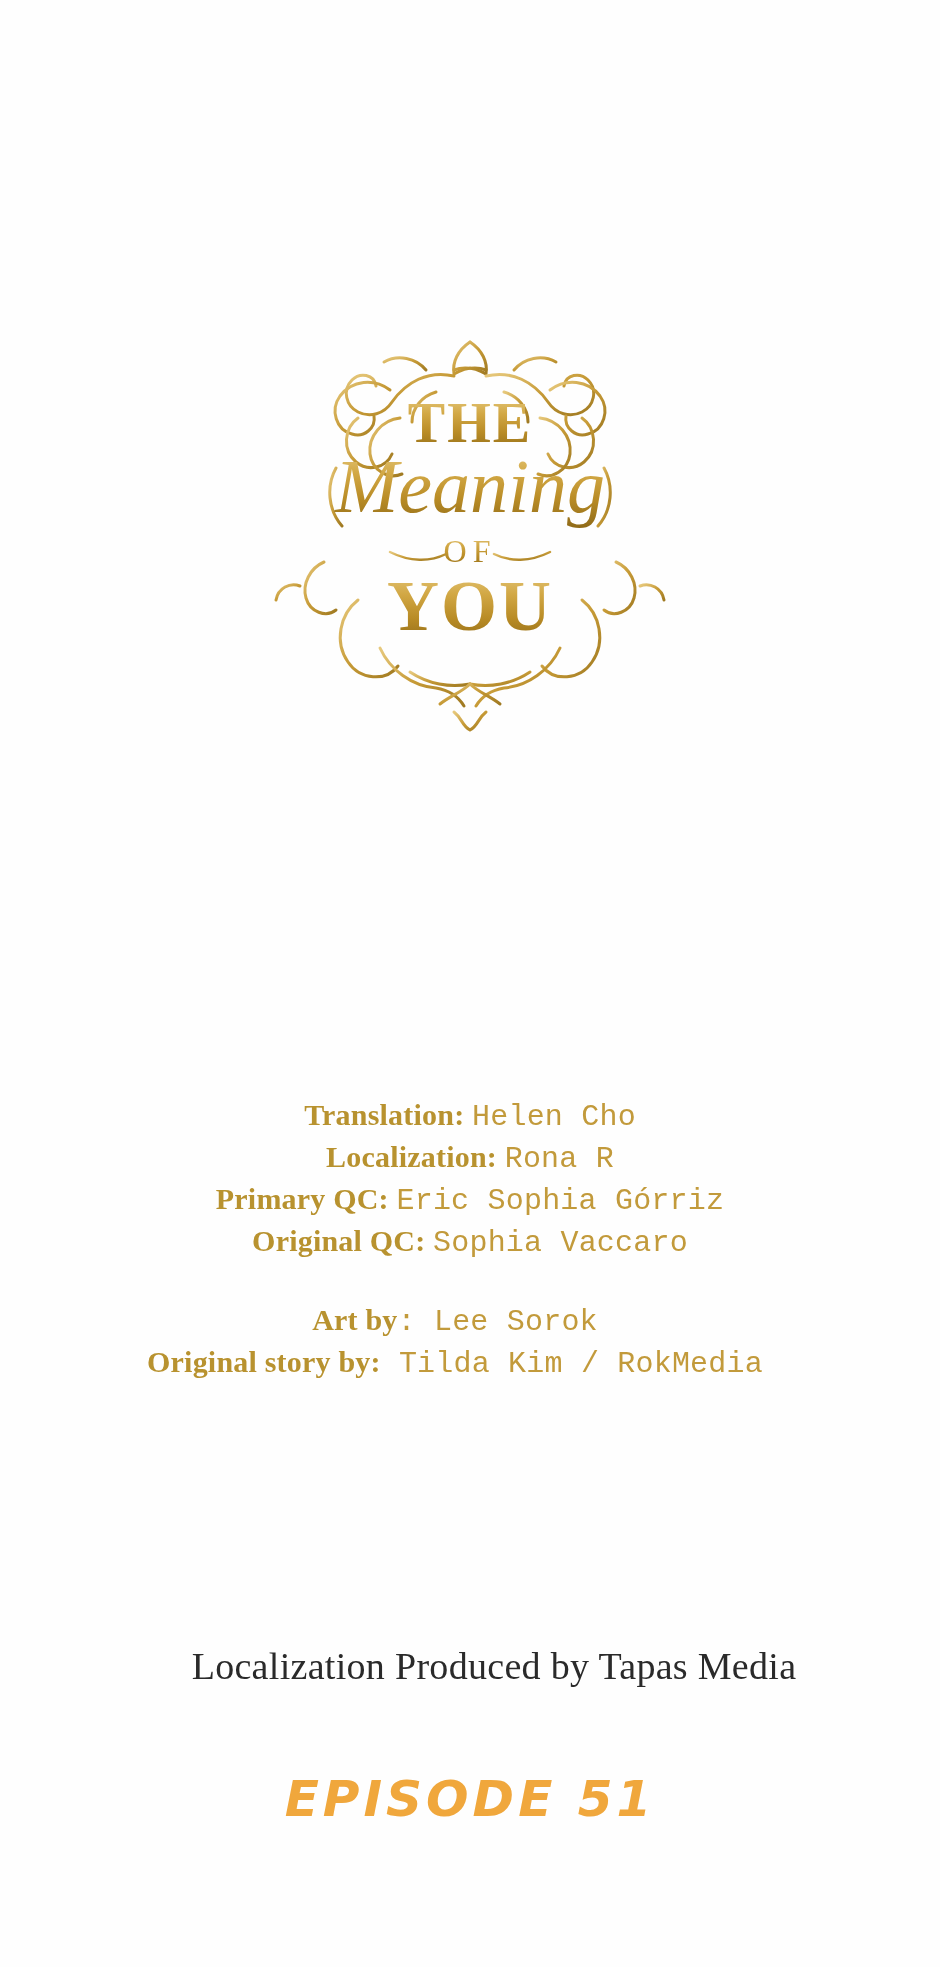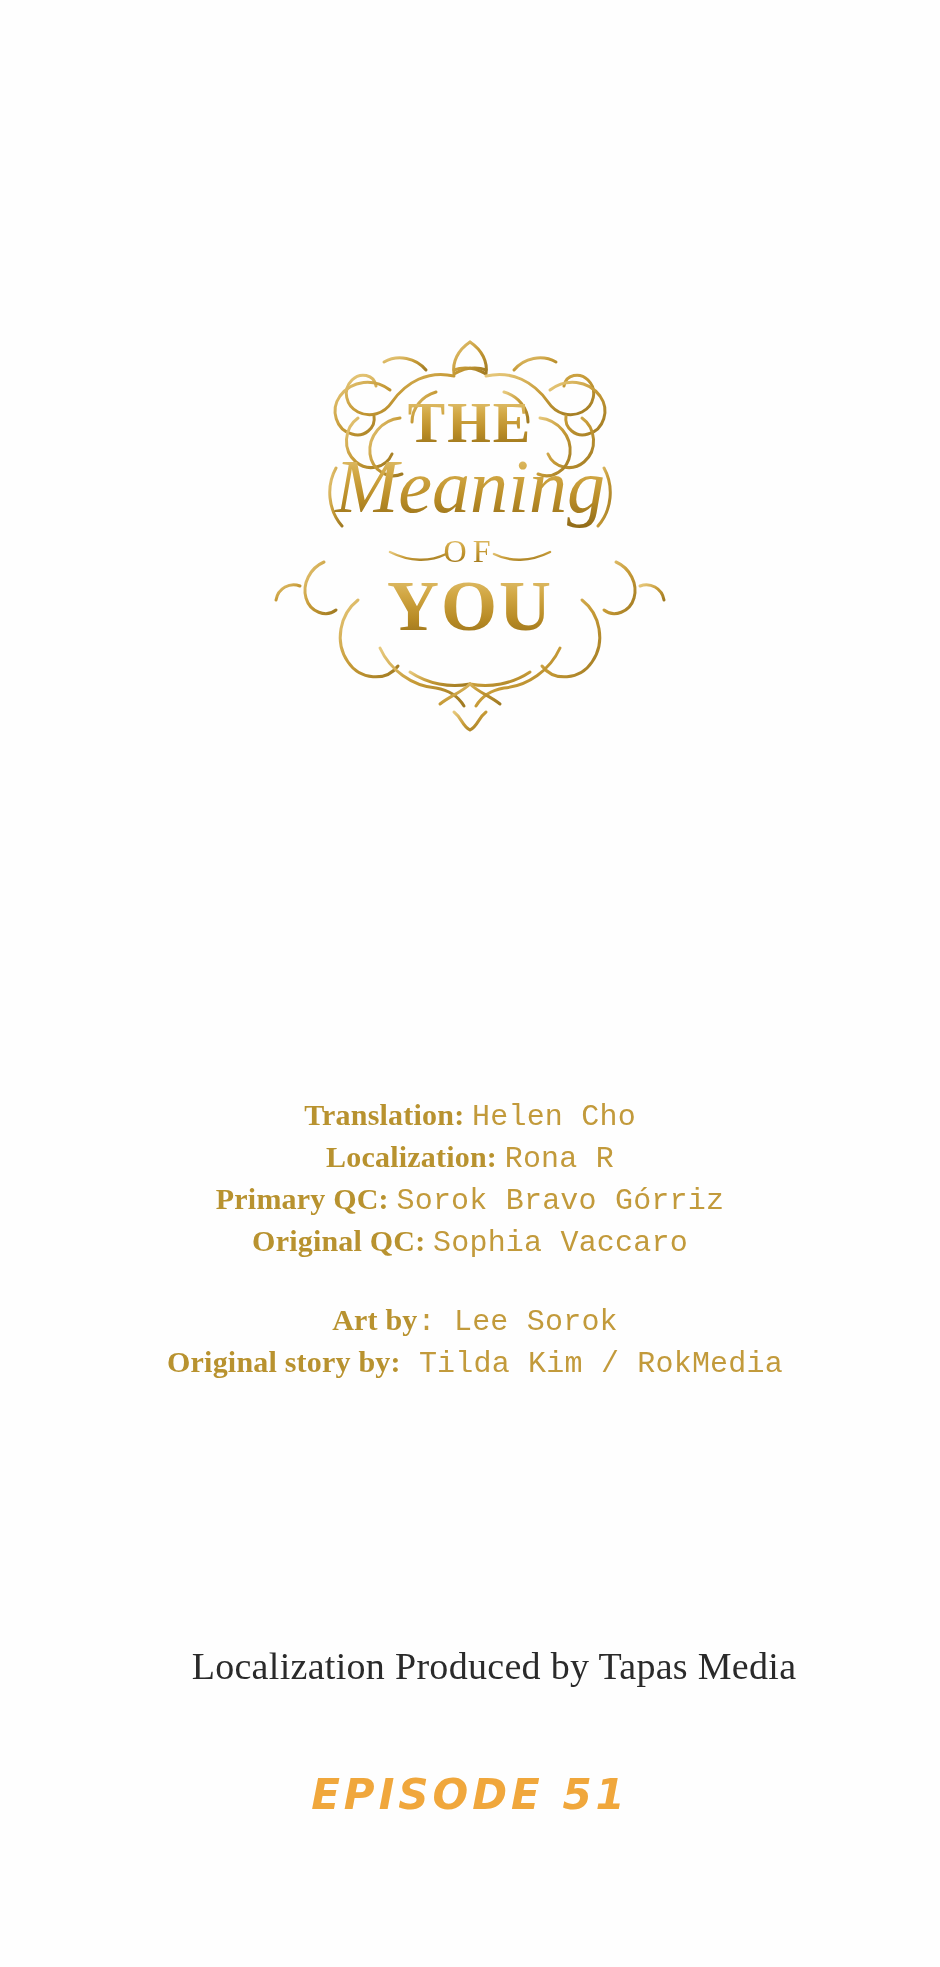--- a/index.html
+++ b/index.html
@@ -60,21 +60,20 @@
     color: #c29a3b;
     font-family: Liberation Mono, monospace;
   }
 
   .credits-second {
     position: absolute;
     top: 1300px;
     left: 0;
     width: 910px;
     text-align: center;
-    margin-left: 20px;
   }
 
   
   .localization {
     position: absolute;
     top: 1644px;
     left: 0;
     width: 940px;
     text-align: center;
     font-family: "Liberation Serif", serif;
@@ -85,21 +84,21 @@
   }
 
   
   .episode {
     position: absolute;
     top: 1770px;
     left: 0;
     width: 940px;
     text-align: center;
     font-family: "DejaVu Sans", sans-serif;
-    font-size: 42px;
+    font-size: 50px;
     font-weight: bold;
     font-style: italic;
     color: #f0a73c;
     letter-spacing: 4px;
   }
 </style>
 </head>
 <body>
 
 <div class="page">
@@ -182,21 +181,21 @@
     <div class="credit-line">
       <span class="k">Translation:</span>
       <span class="v">Helen Cho</span>
     </div>
     <div class="credit-line">
       <span class="k">Localization:</span>
       <span class="v">Rona R</span>
     </div>
     <div class="credit-line">
       <span class="k">Primary QC:</span>
-      <span class="v">Sorok Bravo Górriz</span>
+      <span class="v">Eric Sophia Górriz</span>
     </div>
     <div class="credit-line">
       <span class="k">Original QC:</span>
       <span class="v">Sophia Vaccaro</span>
     </div>
   </div>
 
   <div class="credits-second">
     <div class="credit-line">
       <span class="k">Art by</span><span class="v">: </span><span class="v">Lee Sorok</span>

